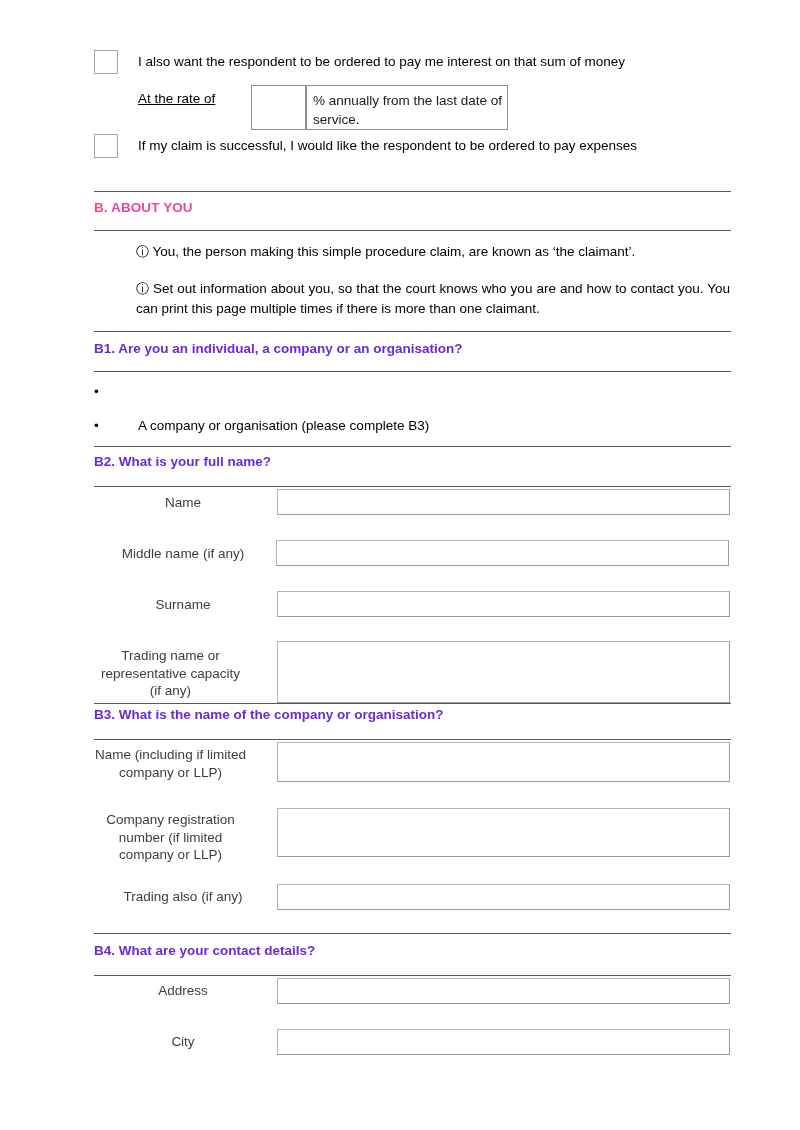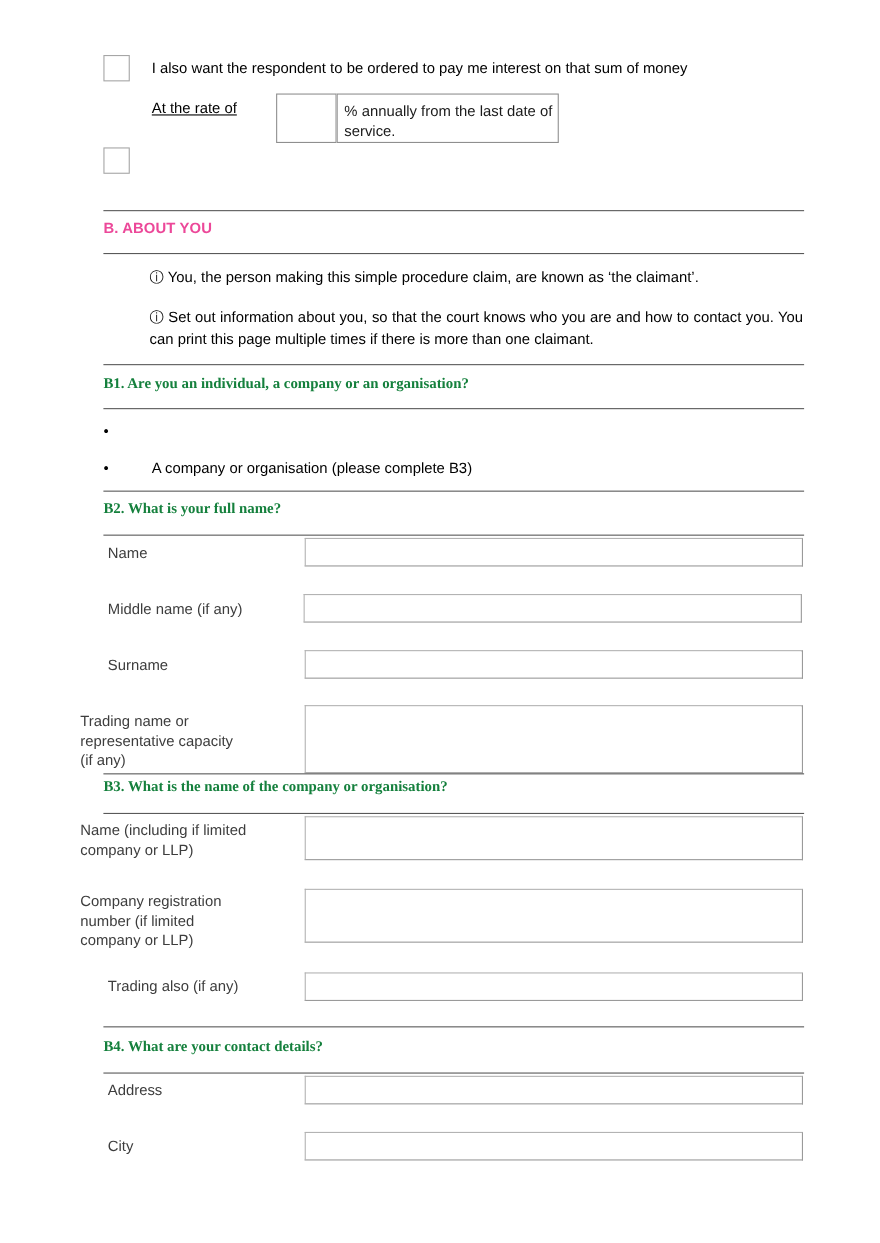--- a/index.html
+++ b/index.html
@@ -80,23 +80,22 @@
     font-size: 13.5px;
     font-weight: bold;
     letter-spacing: 0.1px;
     color: #ec4899;
     white-space: nowrap;
   }
   .question {
     position: absolute;
     font-size: 13.5px;
     font-weight: bold;
-    color: #15803d;
-    white-space: nowrap;
-    font-family: Liberation Serif, serif;
+    color: #6d28d9;
+    white-space: nowrap;
   }
 
   
   .note {
     position: absolute;
     font-size: 13.5px;
     line-height: 20px;
     color: #000000;
   }
   .note.justify { text-align: justify; }
@@ -117,21 +116,21 @@
     position: absolute;
     font-size: 13.5px;
     line-height: 17px;
     color: #000000;
     white-space: nowrap;
   }
 
   
   .field-label {
     position: absolute;
-    text-align: left;
+    text-align: center;
     font-size: 13.5px;
     line-height: 17.5px;
     color: #3d3d3d;
   }
   .field-box {
     position: absolute;
     border: 1px solid #b3b3b3;
     border-right-color: #9a9a9a;
     border-bottom-color: #9a9a9a;
     background: #ffffff;
@@ -146,20 +145,21 @@
   <div class="checkbox" style="left:71px; top:50px;"></div>
   <div class="statement" style="left:115px; top:53px;">I also want the respondent to be ordered to pay me interest on that sum of money</div>
 
   <div class="plain" style="left:115px; top:90px;text-decoration:underline;">At the rate of</div>
 
   <div class="rate-num-box" style="left:228px; top:85px; width:55px; height:45px;"></div>
 
   <div class="rate-text-box" style="left:283px; top:85px; width:202px; height:45px;">% annually from the last date of service.</div>
 
   <div class="checkbox" style="left:71px; top:134px;"></div>
+  <div class="statement" style="left:115px; top:137px;">If my claim is successful, I would like the respondent to be ordered to pay expenses</div>
 
   <div class="rule" style="top:191px;"></div>
   <div class="section-title" style="left:71px; top:200px;">B. ABOUT YOU</div>
   <div class="rule" style="top:230px;"></div>
 
   <div class="note" style="left:113px; top:242px; width:580px;">
     <span class="info-icon">ⓘ</span>
     <span>You, the person making this simple procedure claim, are known as ‘the claimant’.</span>
   </div>
 

